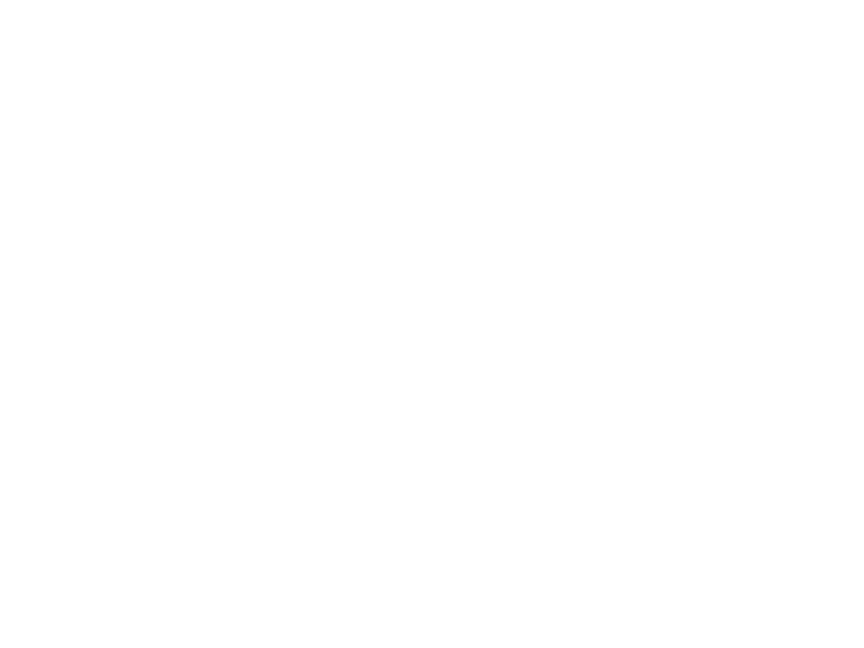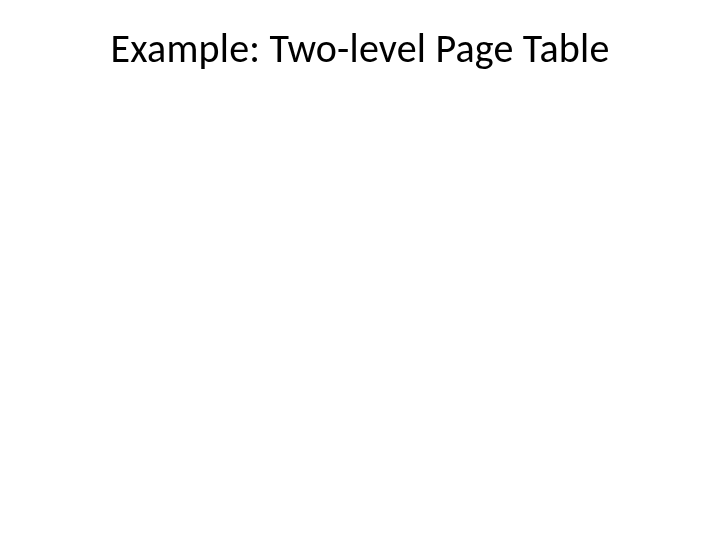--- a/index.html
+++ b/index.html
@@ -42,14 +42,13 @@
       position: absolute;
       left: 0;
       top: 0;
       font-size: 22px;
     }
   </style>
 </head>
 <body>
 
 <div class="slide">
-  <h1 class="title">Example: Two-level Page Table</h1>
 </div>
 
 </body></html>

